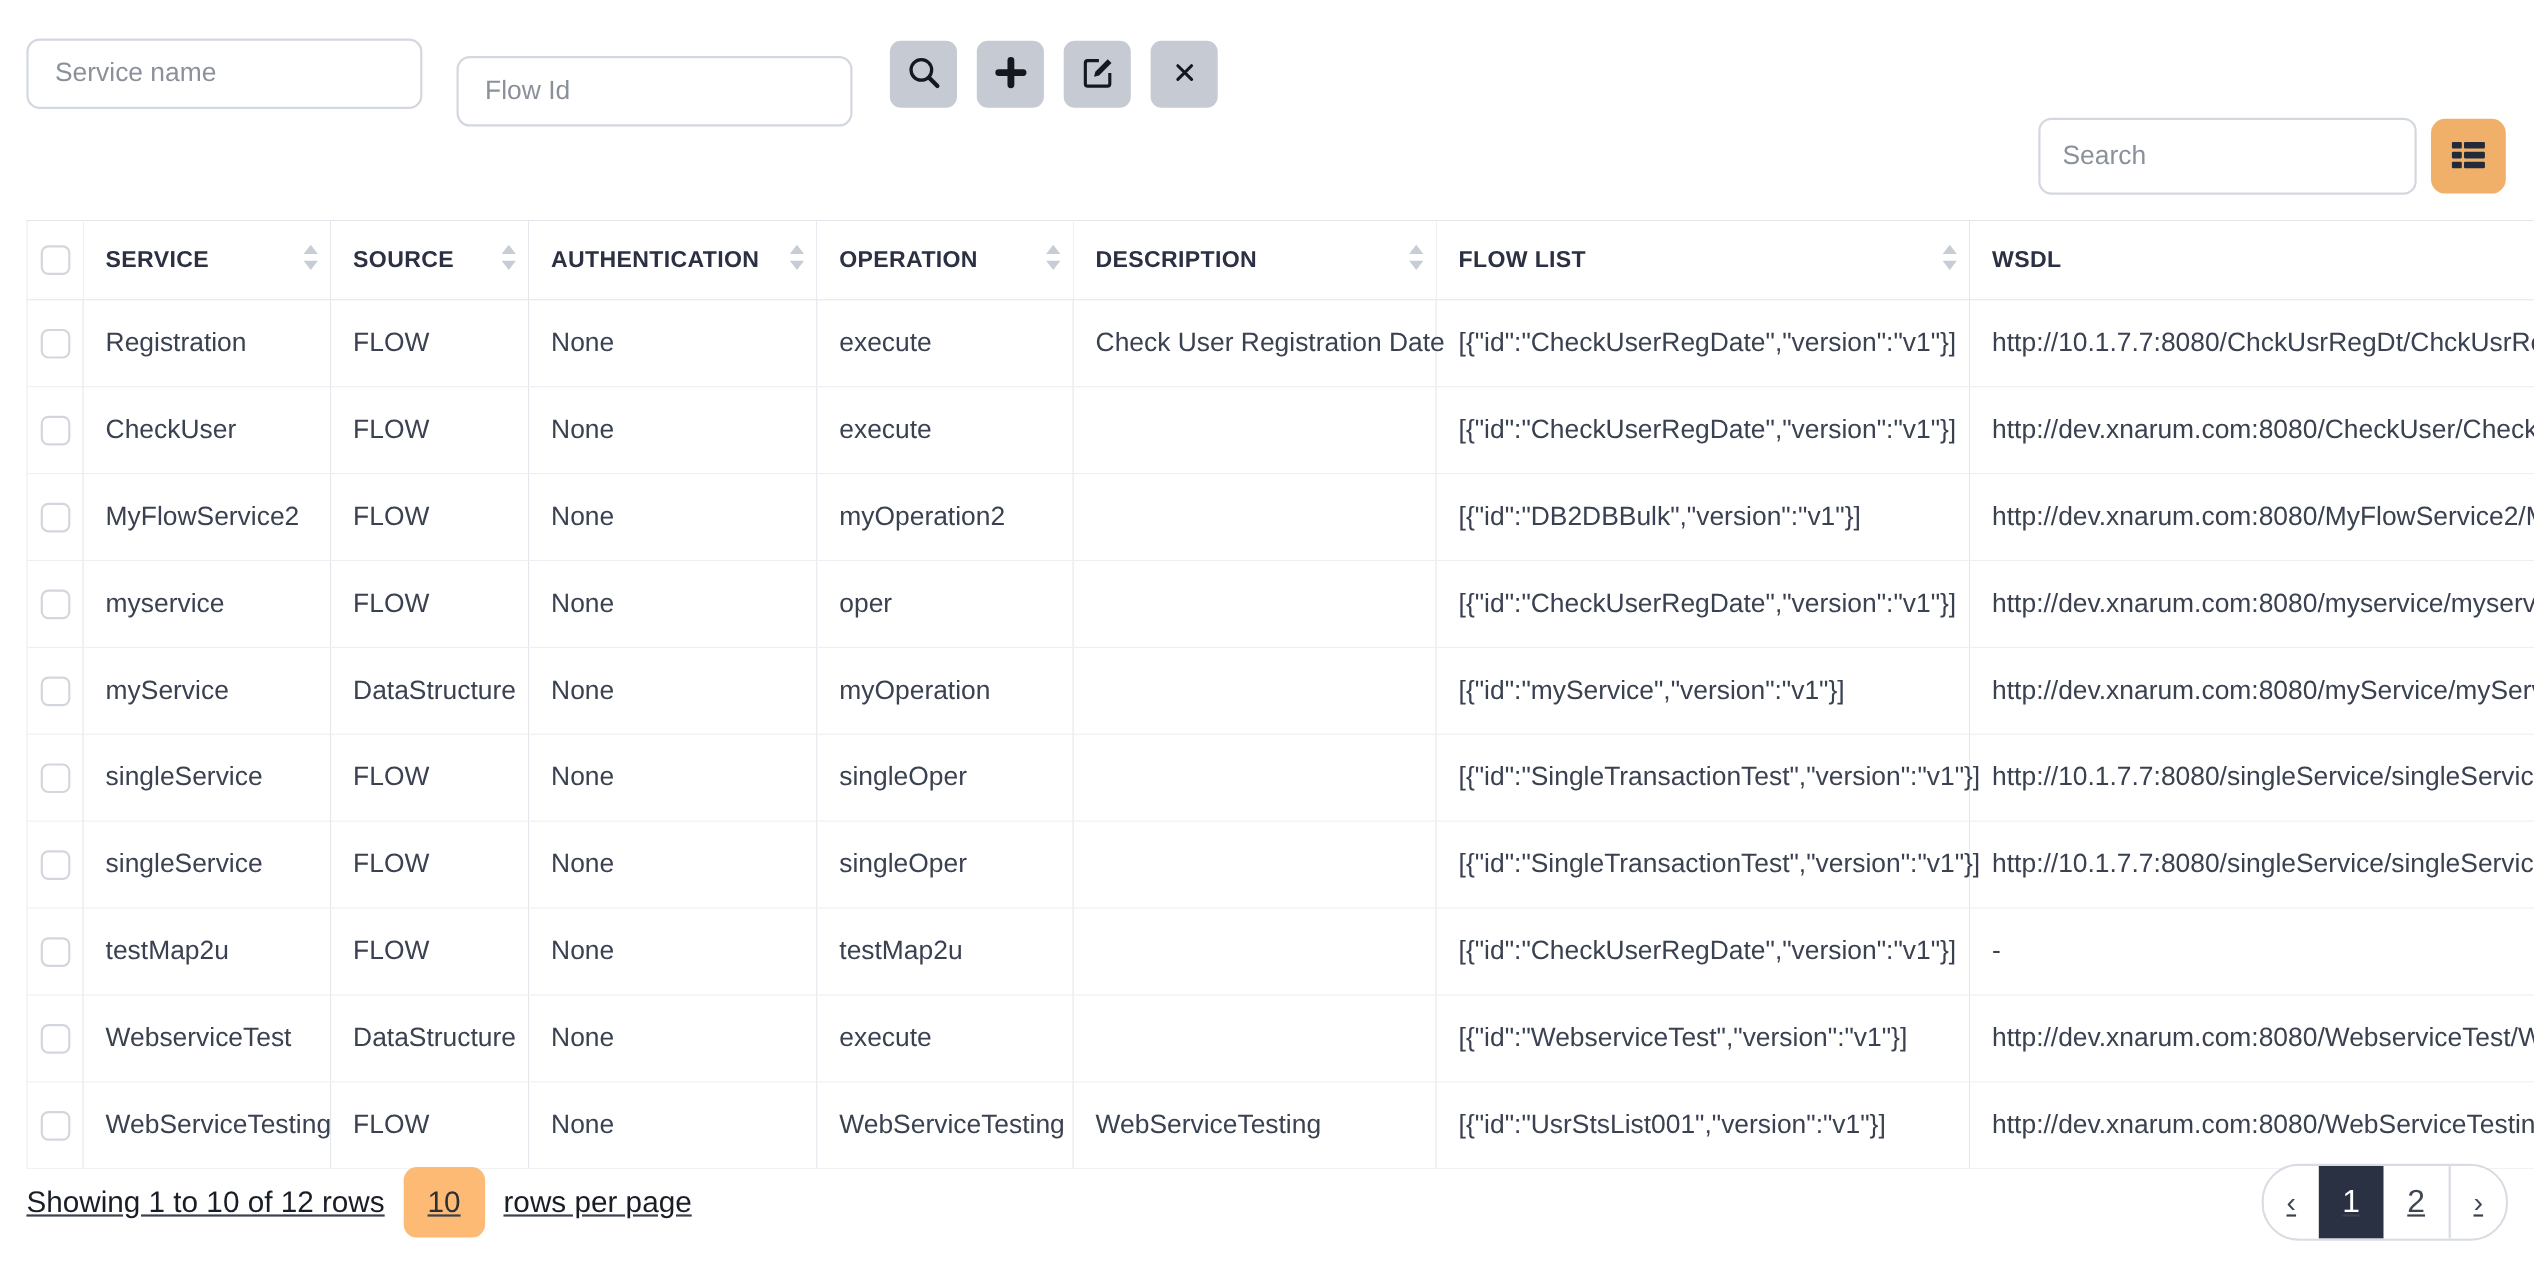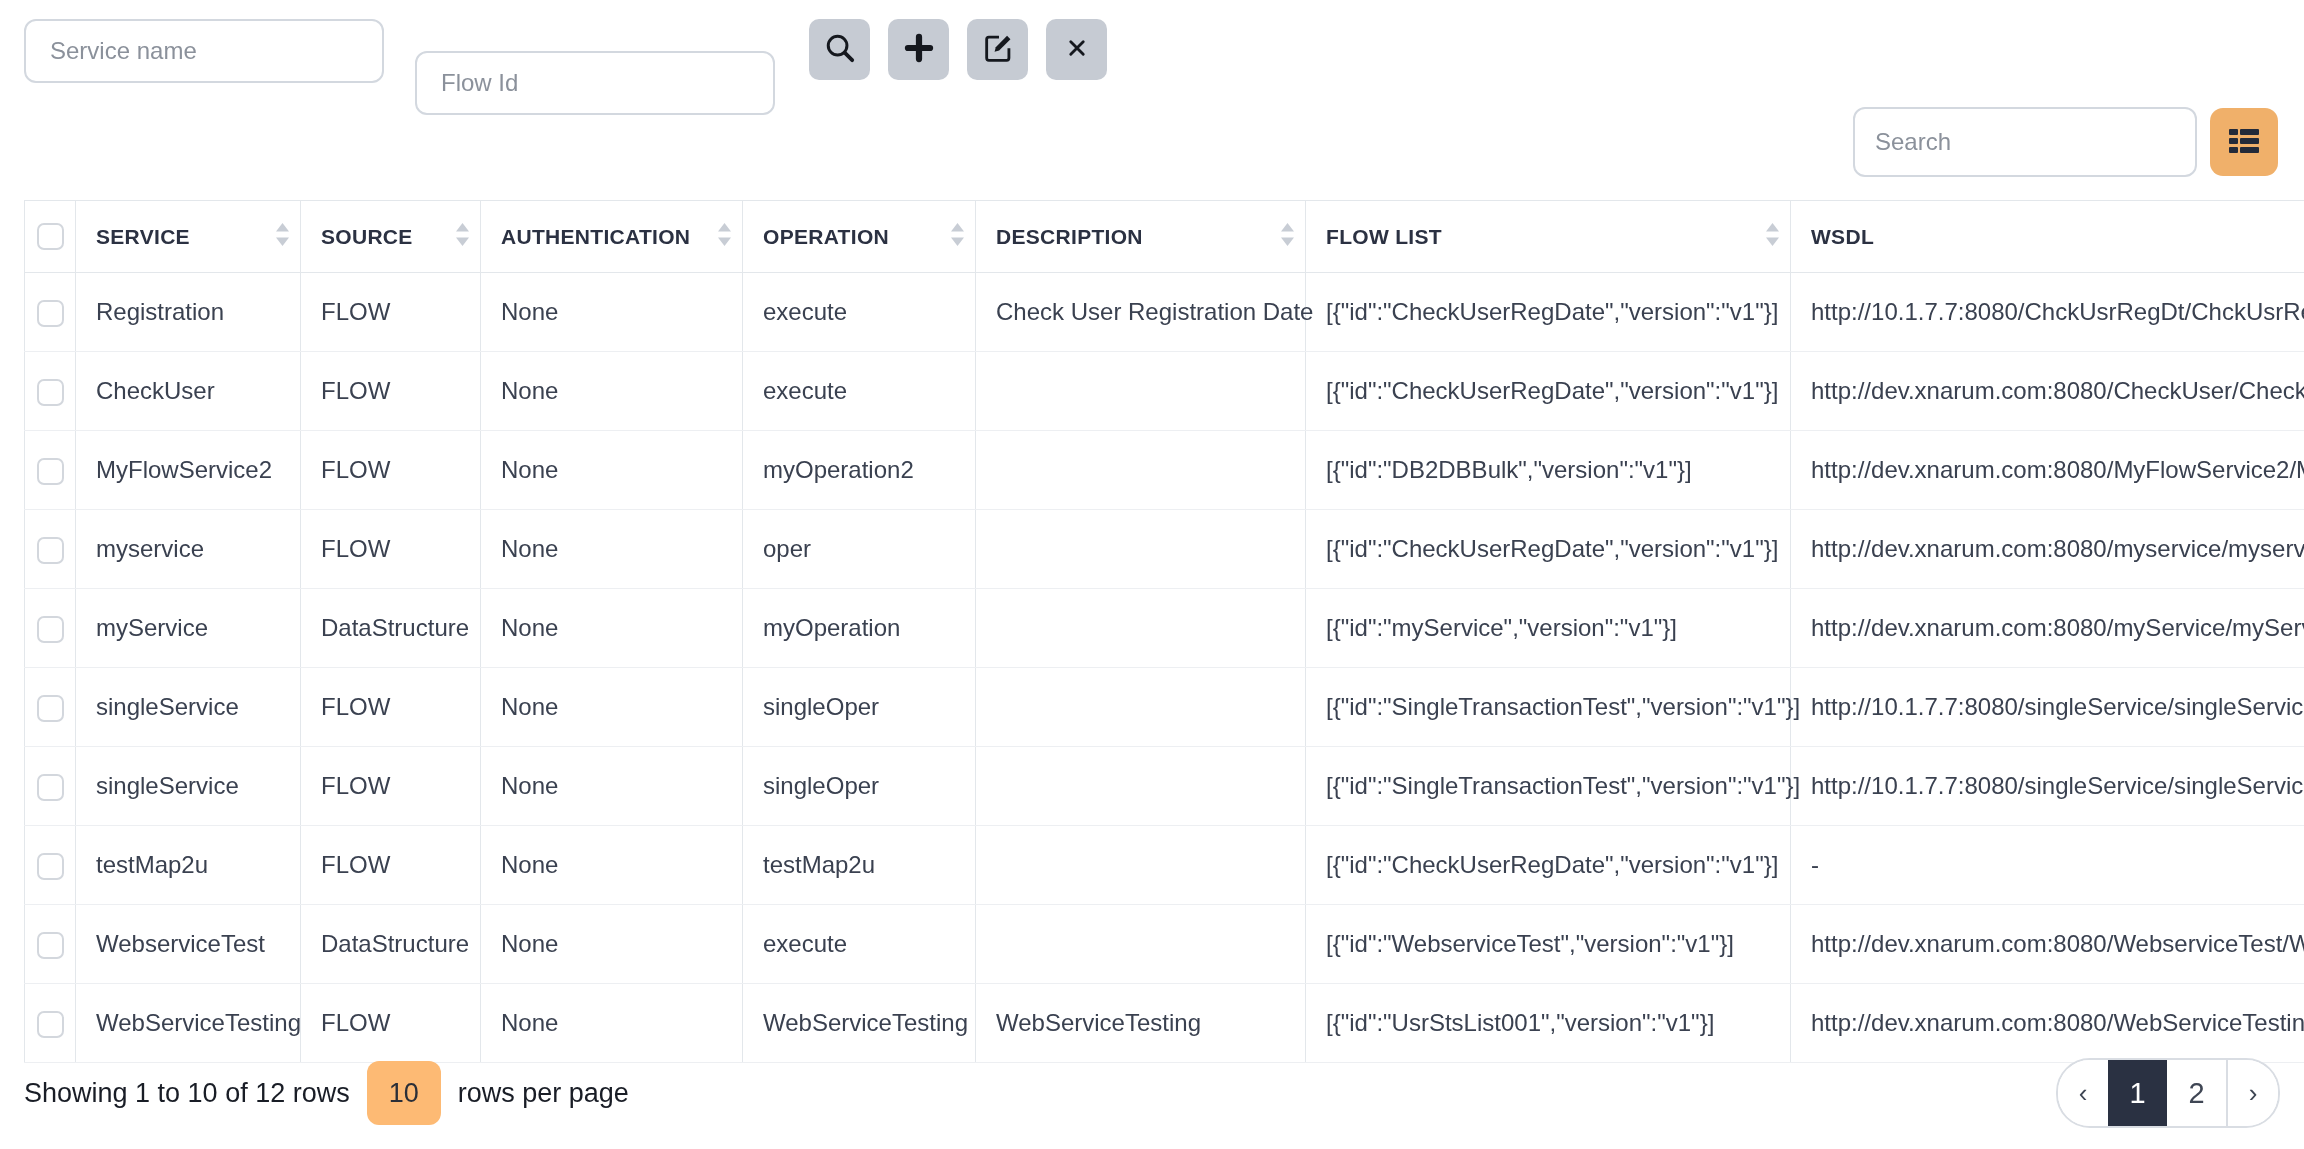--- a/index.html
+++ b/index.html
@@ -3,21 +3,21 @@
 <meta charset="utf-8">
 <style>
   html,body { margin:0; padding:0; }
   body {
     width:2304px; height:1149px; position:relative; overflow:hidden;
     background:#ffffff;
     font-family:"Liberation Sans","DejaVu Sans",sans-serif;
     color:#3a4150;
   }
   
-  .top-toolbar { position:absolute; left:24px; top:19px; display:flex; }
+  .top-toolbar { position:absolute; left:24px; top:19px; display:flex; align-items:center; }
   .filter-input {
     width:308px; height:60px; border:2px solid #d3d8df; border-radius:12px;
     padding:0 24px; font-size:24px; color:#3a4150; outline:none; background:#fff;
     font-family:inherit;
   }
   .filter-input + .filter-input { margin-left:31px;margin-top:32px; }
   .filter-input::placeholder, .search-input::placeholder { color:#8b919b; opacity:1; }
   .btn-group { display:flex; margin-left:34px; }
   .icon-btn {
     width:61px; height:61px; border:none; border-radius:10px; background:#c6cbd3;
@@ -55,21 +55,21 @@
   .col-desc   { width:330px; }
   .col-flow   { width:485px; }
   .col-wsdl   { width:1034px; }
   th.check-cell, td.check-cell { text-align:center; padding:0; }
   .sort-icon { position:absolute; right:10px; top:50%; transform:translateY(-50%); }
   input[type="checkbox"] {
     appearance:none; -webkit-appearance:none; width:27px; height:27px; margin:0;
     border:2px solid #d3d7dd; border-radius:7px; background:#fff; cursor:pointer; vertical-align:middle;
   }
   
-  .footer { position:absolute; left:24px; right:24px; top:1058px; height:70px; display:flex; align-items:center; justify-content:space-between; }
+  .footer { position:absolute; left:24px; right:24px; top:1058px; height:70px; display:flex; align-items:center; justify-content:space-between;text-decoration:underline; }
   .footer-left { display:flex; align-items:center; font-size:27px; color:#191d26; }
   .page-size-btn {
     margin:0 17px; width:74px; height:64px; border:none; border-radius:12px;
     background:#fdba74; color:#2b2f38; font-size:27px; font-family:inherit; cursor:pointer;
   }
   .pagination {
     display:flex; align-items:stretch; height:66px; border:2px solid #d9dde3;
     border-radius:34px; overflow:hidden; background:#fff;
   }
   .page-item {

